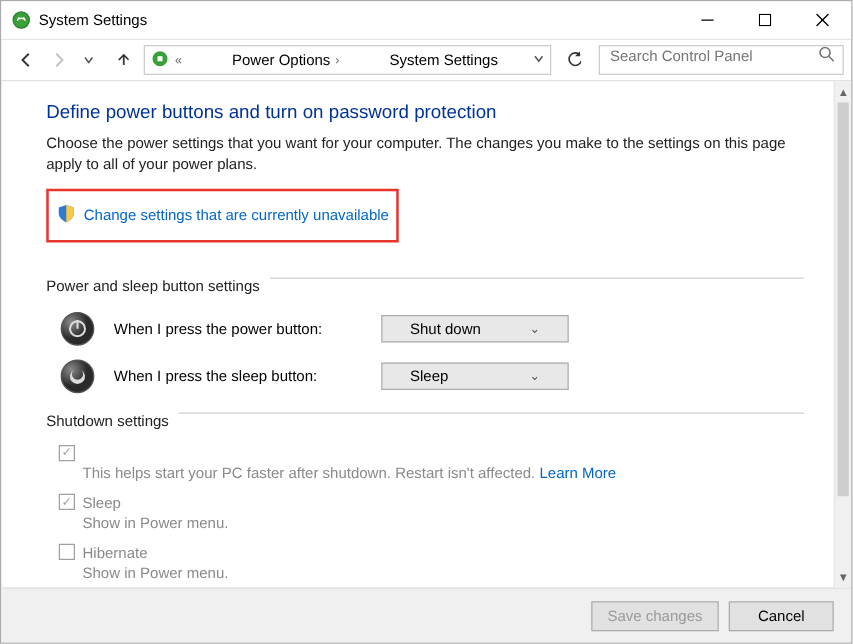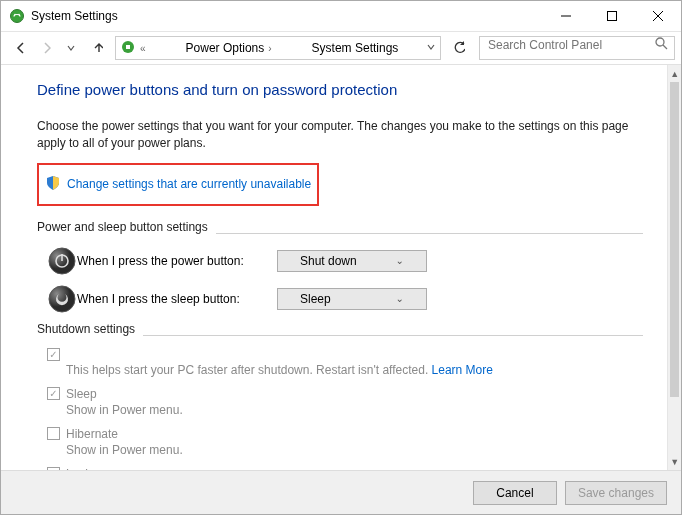--- a/index.html
+++ b/index.html
@@ -101,37 +101,38 @@
   }
   .scrollbar .sb-track { flex: 1; position: relative; }
   .scrollbar .sb-thumb {
     position: absolute; top: 0; left: 2px; right: 2px; height: 85%;
     background: #cdcdcd;
   }
   h1.page-title {
     color: #003399;
     font-weight: 400;
     font-size: 15px;
-    margin: 6px 0 20px 0;
+    margin: 6px 0 8px 0;
   }
   .intro { color: #222; line-height: 1.45; margin-bottom: 10px; }
   .change-link-wrap {
     display: inline-flex; align-items: center; gap: 6px;
     border: 2px solid #e8352c;
     padding: 10px 6px;
     margin-bottom: 14px;
   }
   .change-link { color: #0066cc; cursor: pointer; }
   .fieldset-label {
-    display: flex; align-items: flex-end; gap: 8px;
-    color: #222; margin-bottom: 12px;
+    display: flex; align-items: flex-start; gap: 8px;
+    color: #222; margin-top: 14px; margin-bottom: 12px;
   }
   .fieldset-label .line { flex: 1; height: 1px; background: #d0d0d0; }
   .btn-row {
     display: flex; align-items: center;
+    gap: 14px;
     margin: 8px 0 8px 10px;
   }
   .round-icon { width: 30px; height: 30px; flex: 0 0 30px; }
   .btn-label { width: 200px; }
   .select {
     width: 150px; height: 22px;
     border: 1px solid #adadad;
     background: #e8e8e8;
     display: flex; align-items: center; justify-content: space-between;
     padding: 0 22px;
@@ -364,15 +365,15 @@
   <div class="scrollbar">
     <div class="sb-btn">▲</div>
     <div class="sb-track">
       <div class="sb-thumb"></div>
     </div>
     <div class="sb-btn">▼</div>
   </div>
 </div>
 
 <div class="footer">
+  <button class="btn disabled">Save changes</button>
   <button class="btn">Cancel</button>
-  <button class="btn disabled">Save changes</button>
 </div>
 
 </body></html>

